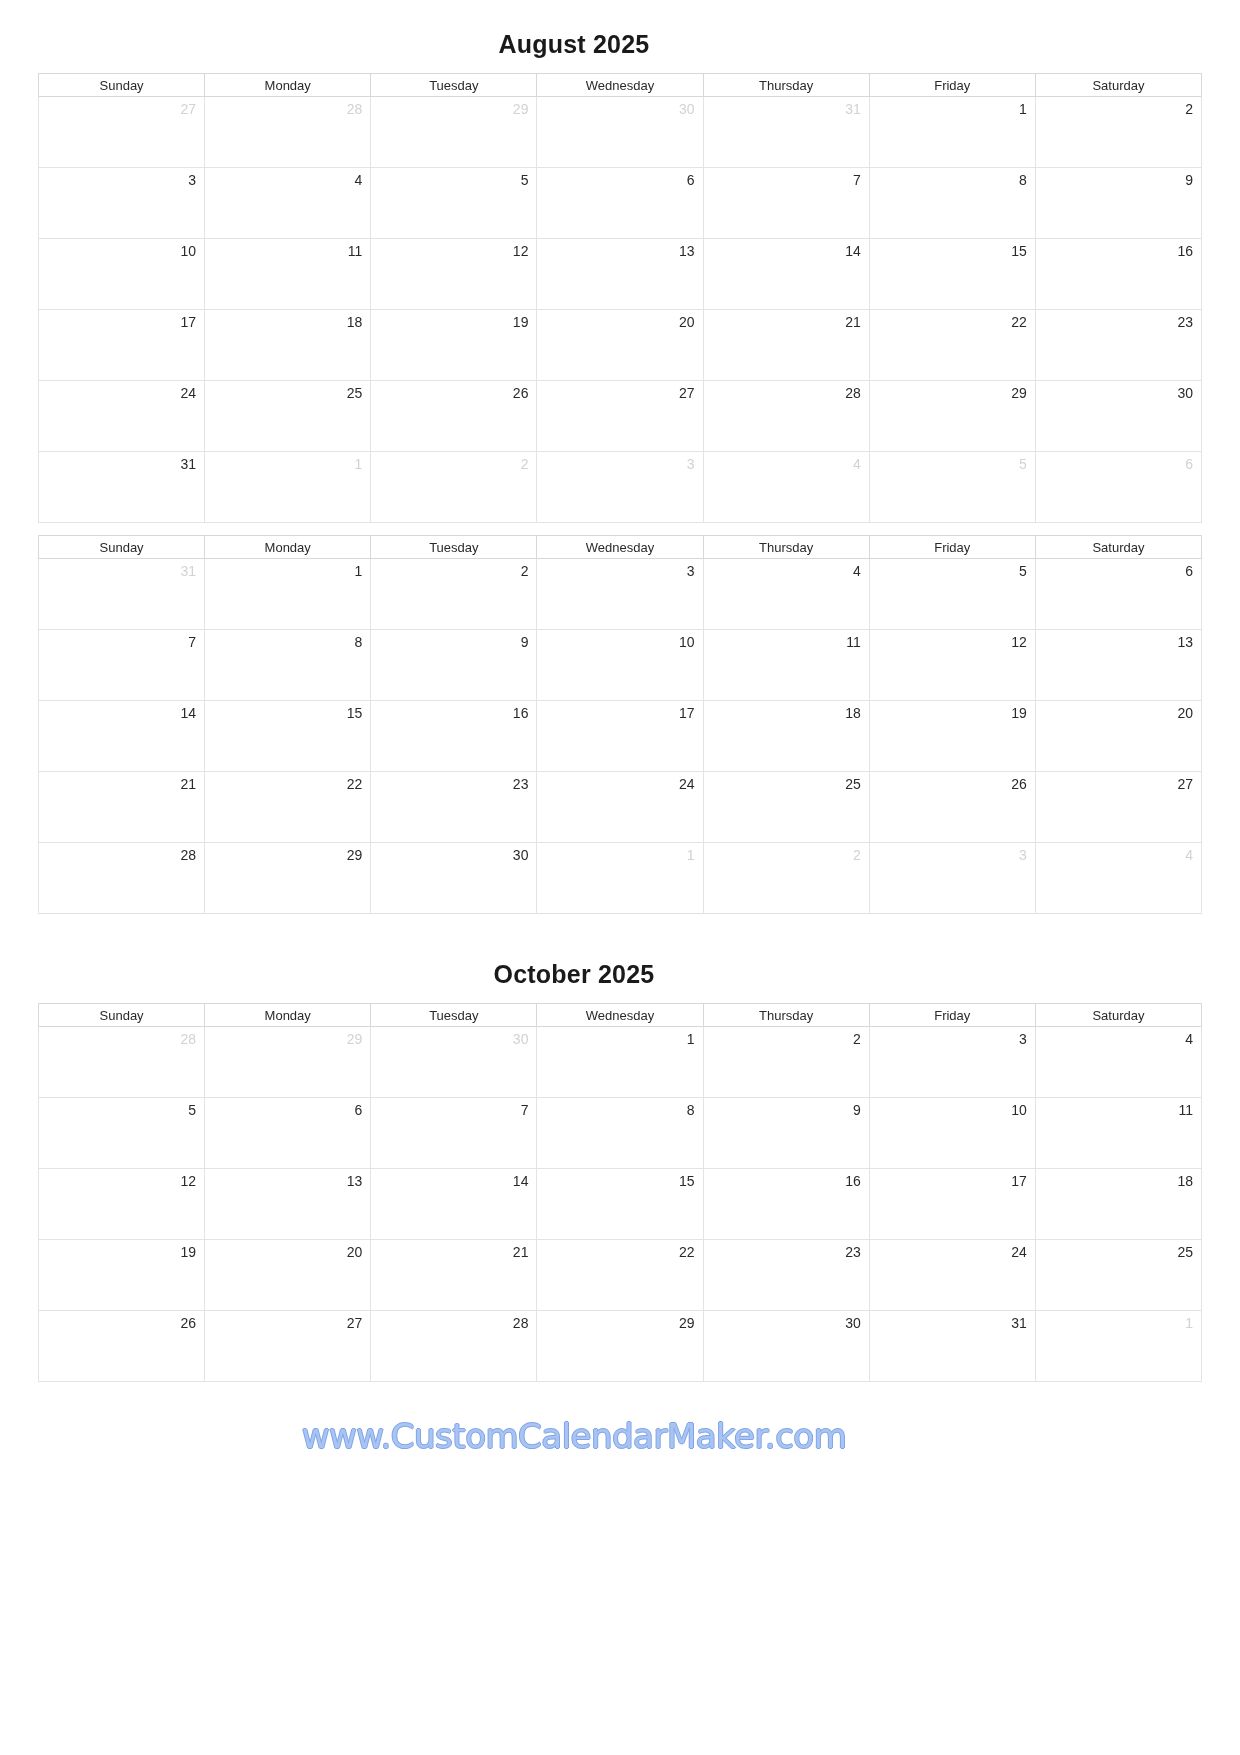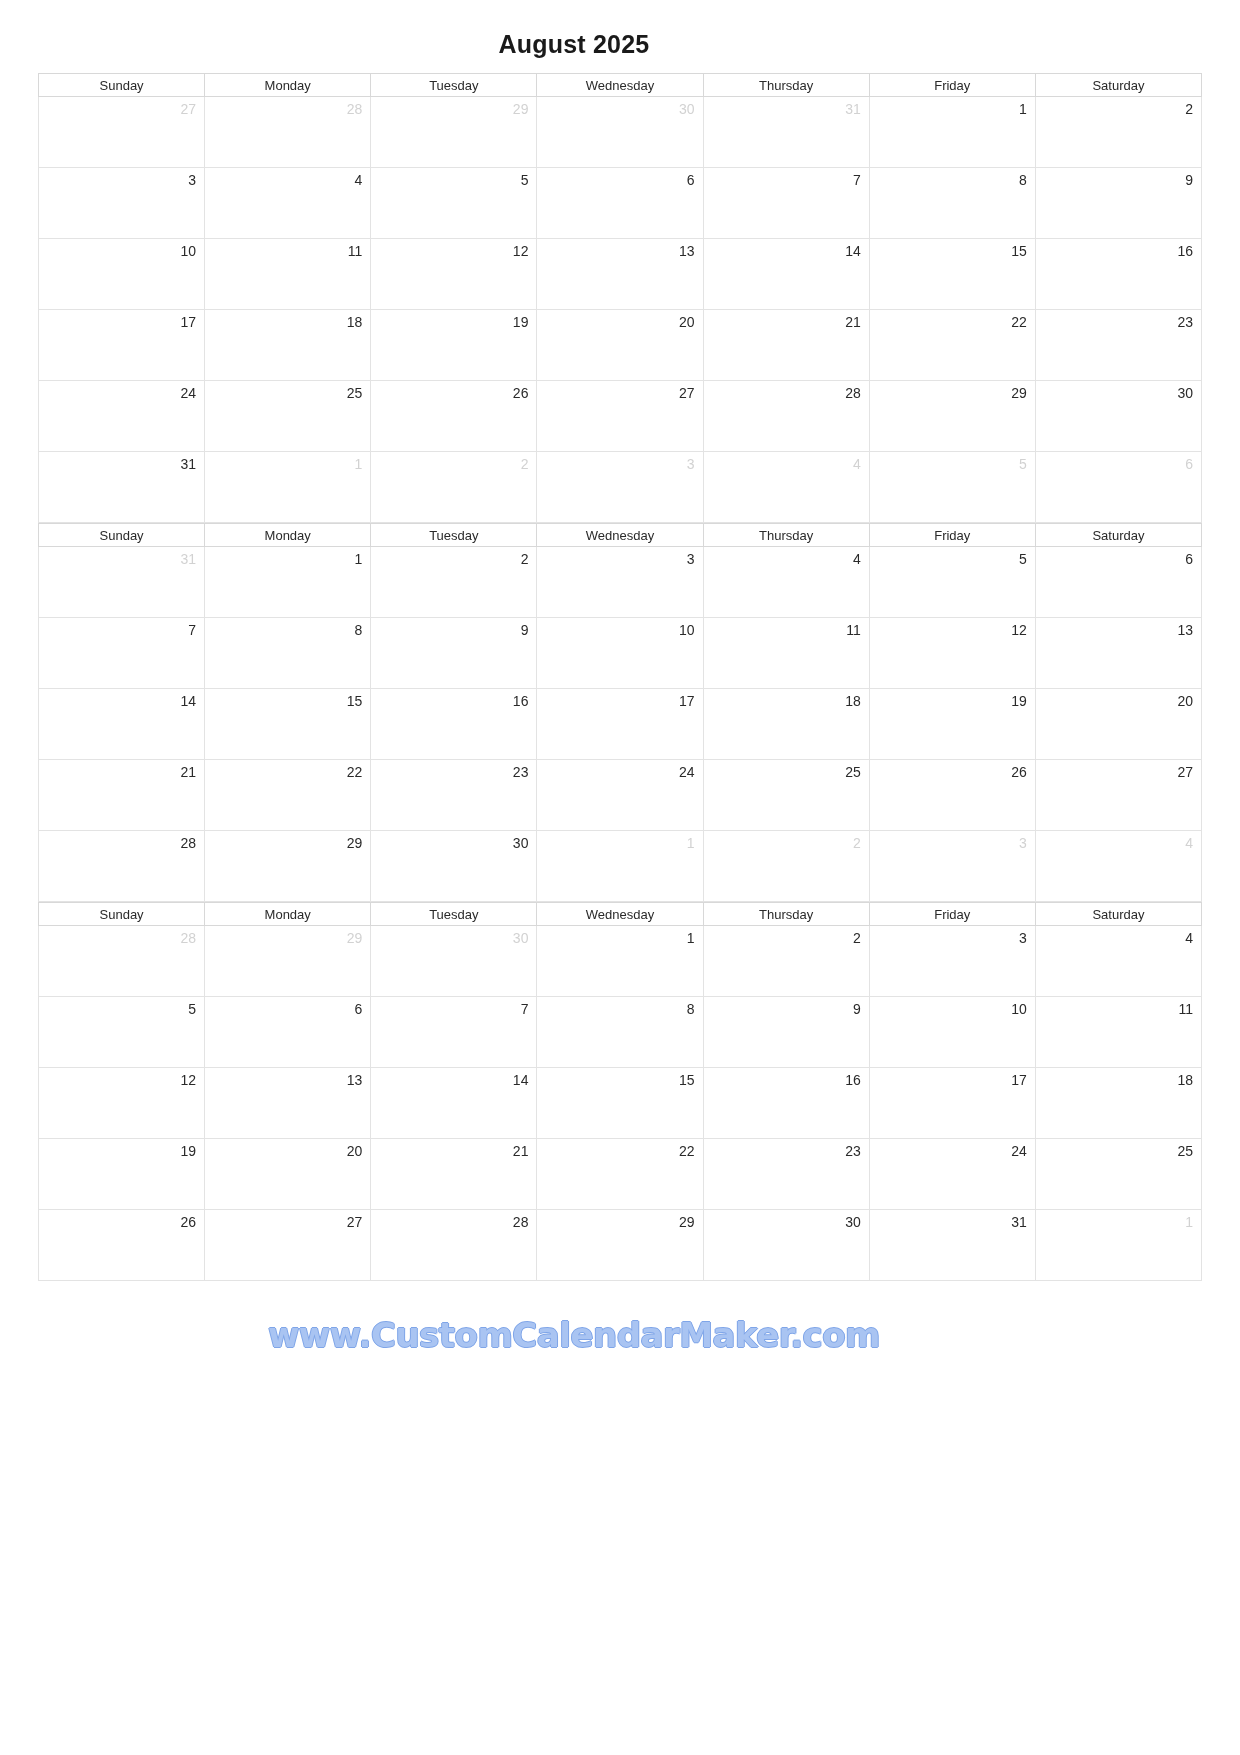--- a/index.html
+++ b/index.html
@@ -29,21 +29,21 @@
     font-weight: bold;
     color: #1a1a1a;
     margin: 0 0 14px 0;
     letter-spacing: 0.2px;
   }
   .month-title.spaced {
     margin-top: 46px;
   }
   table.cal {
     width: 1164px;
-    margin: 0 auto;
+    margin: 12px auto;
     border-collapse: collapse;
     table-layout: fixed;
   }
   table.cal th {
     font-size: 13px;
     font-weight: normal;
     color: #2a2a2a;
     border: 1px solid #d8d8d8;
     height: 22px;
     padding: 0;
@@ -64,21 +64,21 @@
   table.cal td.out {
     color: #d2d2d2;
   }
   .footer {
     text-align: center;
     margin-top: 34px;
   }
   .footer-text {
     font-family: "DejaVu Sans", sans-serif;
     font-size: 34px;
-    font-weight: bold;
+    font-weight: normal;
     color: #a9c4f2;
     letter-spacing: -0.5px;
     text-shadow:
       1px 0 0 #7fa5e8,
       -1px 0 0 #7fa5e8,
       0 1px 0 #7fa5e8,
       0 -1px 0 #7fa5e8;
   }
 </style>
 </head>
@@ -214,20 +214,21 @@
               <td>30</td>
               <td class="out">1</td>
               <td class="out">2</td>
               <td class="out">3</td>
               <td class="out">4</td>
             </tr>
           </tbody>
         </table>
       </div>
       <div class="month-block">
+        <div class="month-title spaced">October 2025</div>
         <table class="cal">
           <thead>
             <tr>
               <th>Sunday</th>
               <th>Monday</th>
               <th>Tuesday</th>
               <th>Wednesday</th>
               <th>Thursday</th>
               <th>Friday</th>
               <th>Saturday</th>

